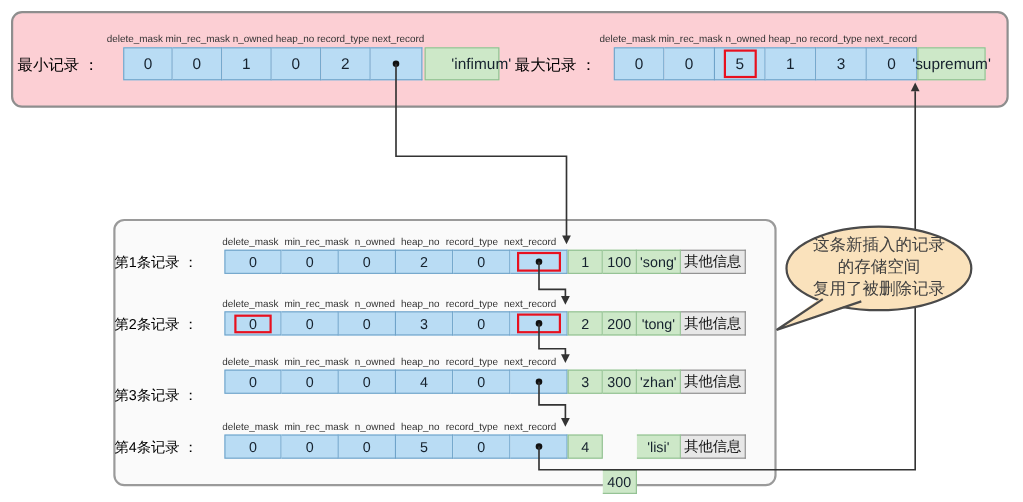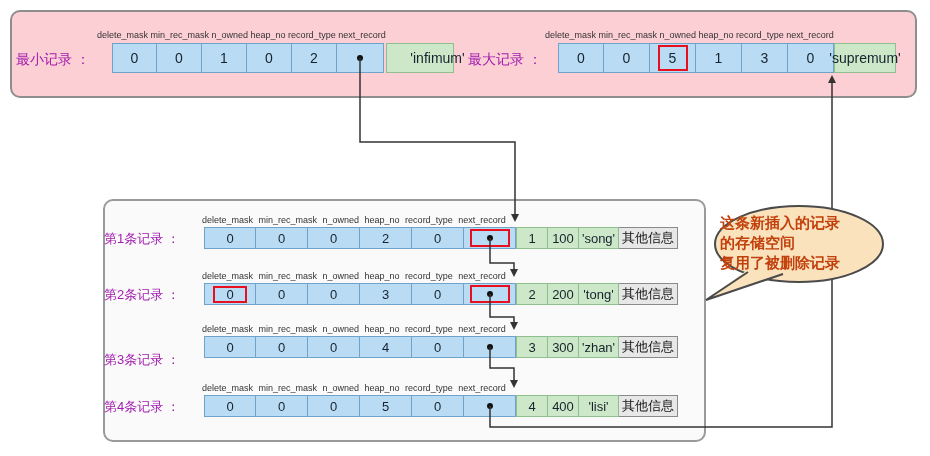--- a/index.html
+++ b/index.html
@@ -8,21 +8,21 @@
     font-family:"Liberation Sans","DejaVu Sans",sans-serif;overflow:hidden;
   }
   .panel-top{
     position:absolute;left:10px;top:10px;width:903px;height:84px;
     background:var(--panel-pink,#fccfd4);border:2px solid #8e8e8e;border-radius:10px;
   }
   .container-records{
     position:absolute;left:103px;top:199px;width:599px;height:239px;
     background:#fafafa;border:2px solid #9a9a9a;border-radius:10px;
   }
-  .grp-label{position:absolute;color:#a21caf;white-space:nowrap;}
+  .grp-label{position:absolute;color:#000000;white-space:nowrap;}
   .lbl-top{font-size:14px;}
   .lbl-rec{font-size:13px;}
   .hdr-line{
     position:absolute;font-size:9px;color:#333;white-space:nowrap;overflow:hidden;
   }
   .cells{position:absolute;display:flex;}
   .cells.h30 .cell{height:30px;font-size:14px;}
   .cells.h22 .cell{height:22px;font-size:13px;}
   .cell{
     box-sizing:border-box;display:flex;align-items:center;justify-content:center;
@@ -34,21 +34,21 @@
   .cell.sep{border-left:1px solid #8fbf8f;}
   .cell.gray{background:var(--cell-gray,#e7e7e7);border-color:#8a8a8a;color:#111;}
   .dot{width:6px;height:6px;border-radius:50%;background:#111;display:inline-block;}
   .redbox{
     box-sizing:border-box;display:flex;align-items:center;justify-content:center;
     border:2px solid var(--highlight-red,#e8101f);
   }
   .overlay{position:absolute;left:0;top:0;z-index:5;pointer-events:none;}
   .callout-text{
     position:absolute;left:720px;top:213px;width:158px;z-index:6;
-    text-align:left;font-size:15px;line-height:20px;color:#c2410c;font-weight:bold;
+    text-align:center;font-size:15px;line-height:20px;color:#404040;font-weight:normal;
   }
 </style>
 </head>
 <body>
 
 <div class="stage">
   <div class="panel-top"></div>
   <div class="container-records"></div>
 
   <div id="dyn">
@@ -137,21 +137,21 @@
       <div class="cells h22" style="left: 204px; top: 395px;">
         <div class="cell" style="width: 52px;">0</div>
         <div class="cell" style="width: 52px;">0</div>
         <div class="cell" style="width: 52px;">0</div>
         <div class="cell" style="width: 52px;">5</div>
         <div class="cell" style="width: 52px;">0</div>
         <div class="cell" style="width: 52px;">
           <span class="dot"></span>
         </div>
         <div class="cell green sep" style="width: 32px;">4</div>
-        <div class="cell green" style="width: 31px;">400</div>
+        <div class="cell green" style="width: 31px; margin-top: 32px;">400</div>
         <div class="cell green" style="width: 40px;">'lisi'</div>
         <div class="cell gray" style="width: 59px;">其他信息</div>
       </div>
     </div>
 
   <svg class="overlay" width="930" height="456" viewBox="0 0 930 456">
     <g stroke="#333" stroke-width="1.5" fill="none">
       <path d="M360,58 V142 H515 V215"></path>
       <path d="M490,238 V263 H514 V270"></path>
       <path d="M490,294 V317 H514 V323"></path>

